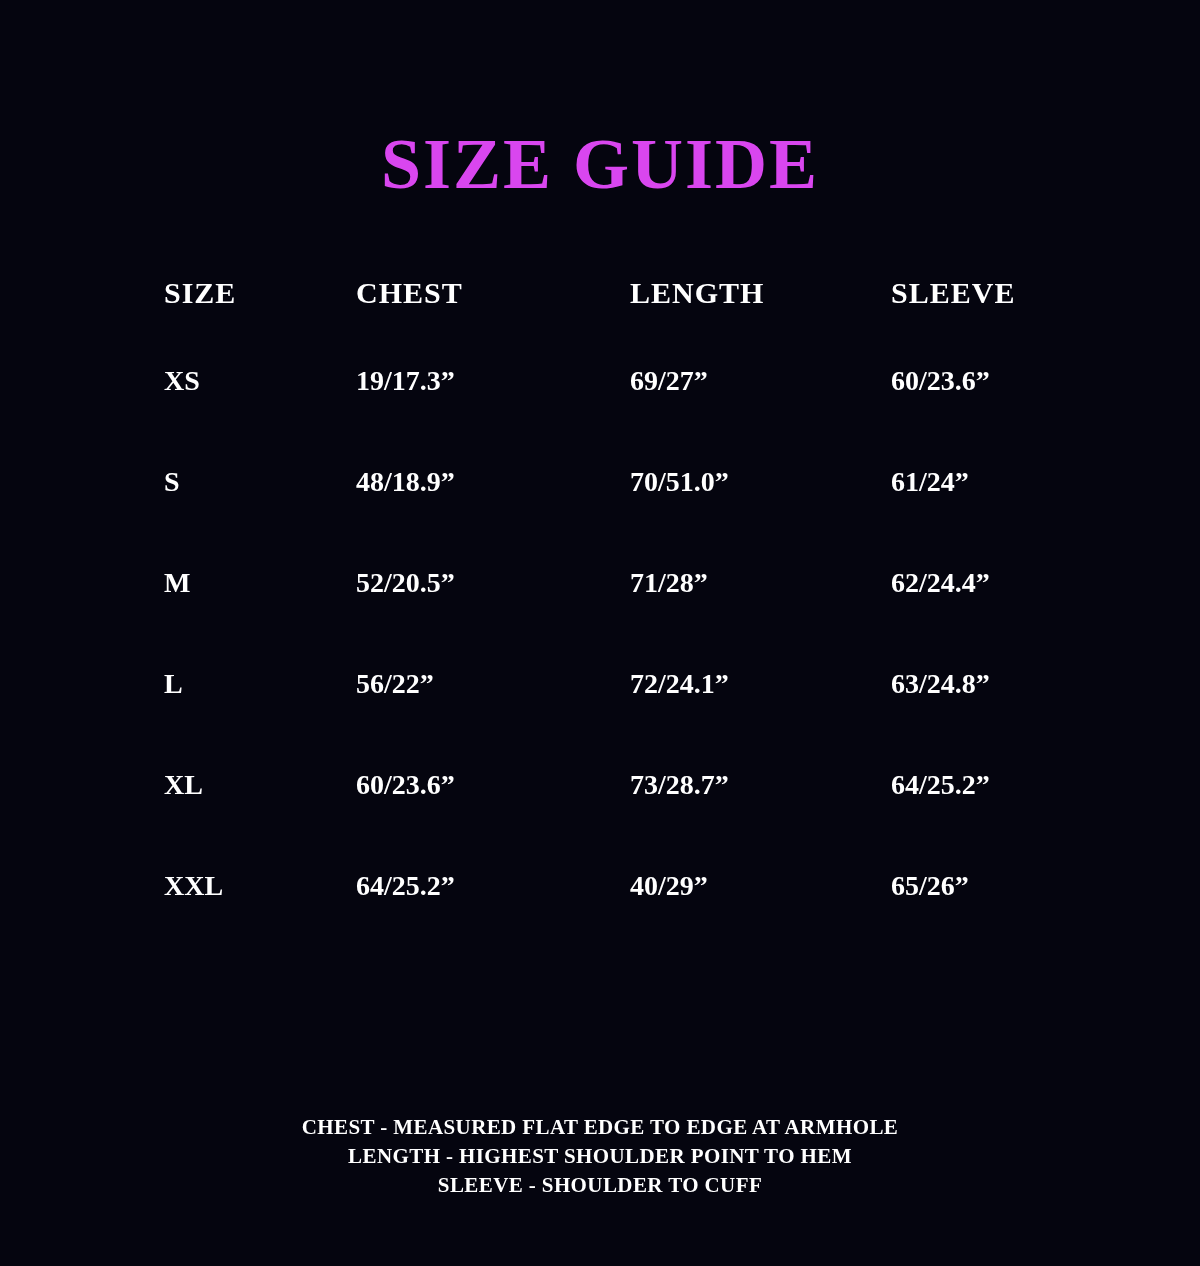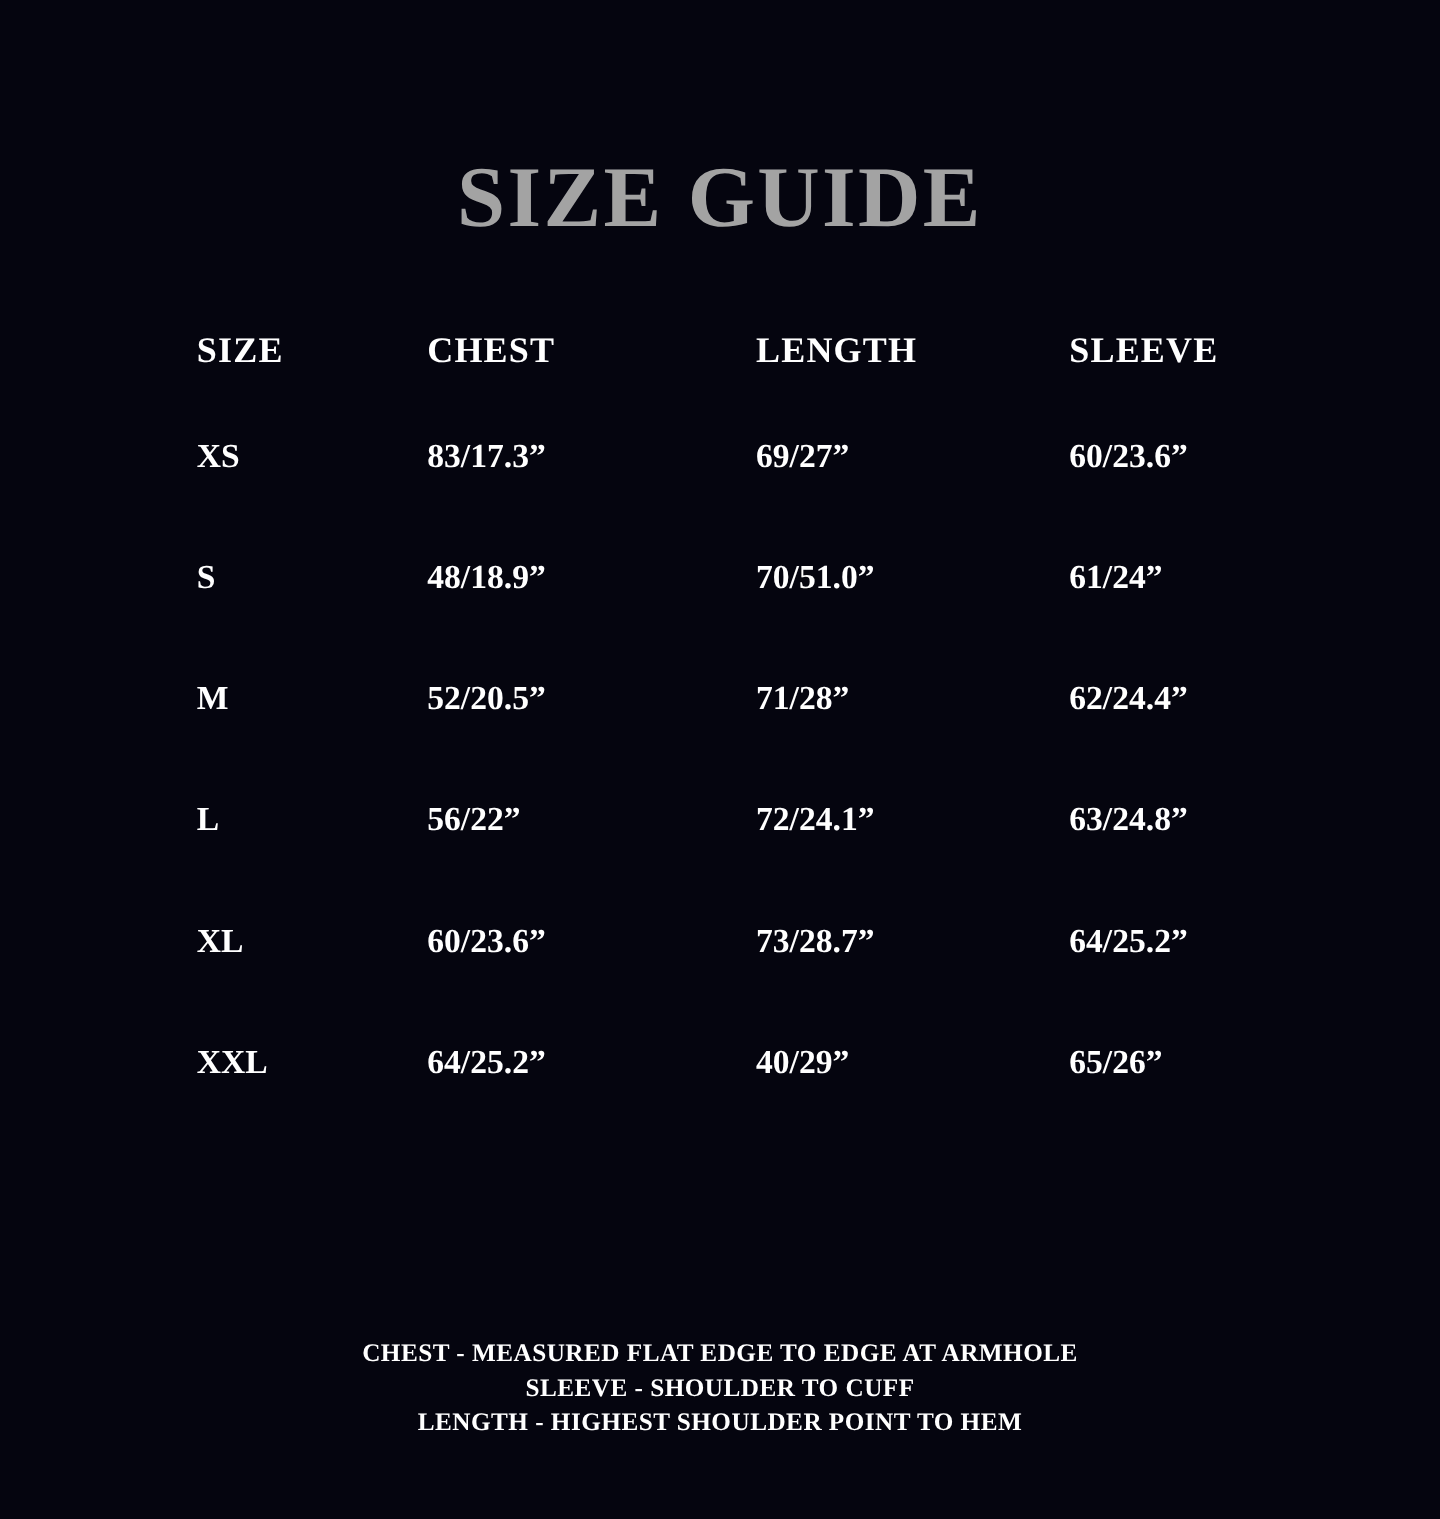--- a/index.html
+++ b/index.html
@@ -24,21 +24,21 @@
     flex-direction: column;
     align-items: center;
   }
   .title {
     margin-top: 128px;
     font-size: 72px;
     font-weight: bold;
     letter-spacing: 2px;
     line-height: 1;
     text-align: center;
-    color: #a3a3a3;
+    color: #d946ef;
   }
   .subtitle {
     margin-top: 38px;
     font-size: 26px;
     font-weight: bold;
     letter-spacing: 0.5px;
     text-align: center;
     color: #ffffff;
   }
   .table-wrap {
@@ -115,21 +115,21 @@
         <tr>
           <th class="col1">SIZE</th>
           <th class="col2">CHEST</th>
           <th class="col3">LENGTH</th>
           <th class="col4">SLEEVE</th>
         </tr>
       </thead>
       <tbody>
         <tr>
           <td class="col1">XS</td>
-          <td class="col2">83/17.3”</td>
+          <td class="col2">19/17.3”</td>
           <td class="col3">69/27”</td>
           <td class="col4">60/23.6”</td>
         </tr>
         <tr>
           <td class="col1">S</td>
           <td class="col2">48/18.9”</td>
           <td class="col3">70/51.0”</td>
           <td class="col4">61/24”</td>
         </tr>
         <tr>
@@ -155,17 +155,17 @@
           <td class="col2">64/25.2”</td>
           <td class="col3">40/29”</td>
           <td class="col4">65/26”</td>
         </tr>
       </tbody>
     </table>
   </div>
 
   <div class="notes">
     <div>CHEST - MEASURED FLAT EDGE TO EDGE AT ARMHOLE</div>
+    <div>LENGTH - HIGHEST SHOULDER POINT TO HEM</div>
     <div>SLEEVE - SHOULDER TO CUFF</div>
-    <div>LENGTH - HIGHEST SHOULDER POINT TO HEM</div>
   </div>
 
 </div>
 
 </body></html>

